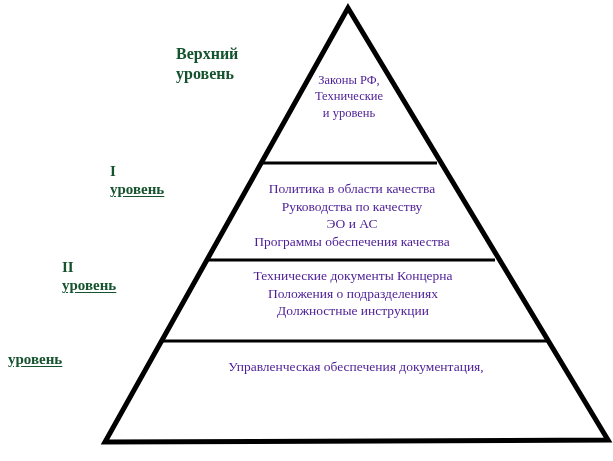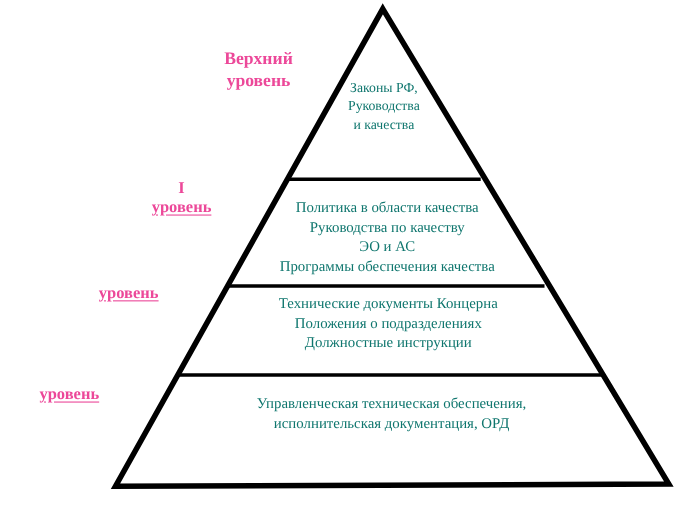--- a/index.html
+++ b/index.html
@@ -21,40 +21,40 @@
     position: absolute;
     left: 0;
     top: 0;
     width: 613px;
     height: 461px;
   }
 
   
   .side-label {
     position: absolute;
-    text-align: center;
+    text-align: left;
     font-weight: bold;
     line-height: 1.22;
-    color: #ec4899;
+    color: #14532d;
     white-space: nowrap;
   }
   .side-label .ln { display: block; }
   .side-label .ul { text-decoration: underline; text-underline-offset: 2px; }
 
   #label-top    { left: 176px; top: 44px;  width: 118px; font-size: 16px; }
   #label-one    { left: 110px; top: 162px; width: 110px; font-size: 15px; }
   #label-two    { left: 62px;  top: 258px; width: 110px; font-size: 15px; }
   #label-three  { left: 8px;   top: 350px; width: 110px; font-size: 15px; }
 
   
   .tier-text {
     position: absolute;
     text-align: center;
     line-height: 1.30;
-    color: #0f766e;
+    color: #4c1d95;
   }
   .tier-text .ln { display: block; white-space: nowrap; }
 
   #tier0-text { left: 283px; top: 72px;  width: 132px; font-size: 12.5px; }
   #tier1-text { left: 223px; top: 180px; width: 258px; font-size: 13.5px; }
   #tier2-text { left: 196px; top: 267px; width: 314px; font-size: 13.5px; }
   #tier3-text { left: 146px; top: 358px; width: 420px; font-size: 13.5px; }
 
   #tier0-text .ln { white-space: normal; }
 </style>
@@ -78,44 +78,44 @@
     <span class="ln">Верхний</span>
     <span class="ln">уровень</span>
   </div>
 
   <div class="side-label" id="label-one">
     <span class="ln">I</span>
     <span class="ln ul">уровень</span>
   </div>
 
   <div class="side-label" id="label-two">
+    <span class="ln">II</span>
     <span class="ln ul">уровень</span>
   </div>
 
   <div class="side-label" id="label-three">
     <span class="ln ul">уровень</span>
   </div>
 
   <div class="tier-text" id="tier0-text">
     <span class="ln">Законы РФ,</span>
-    <span class="ln">Руководства</span>
-    <span class="ln">и качества</span>
+    <span class="ln">Технические</span>
+    <span class="ln">и уровень</span>
   </div>
 
   <div class="tier-text" id="tier2-text">
     <span class="ln">Технические документы Концерна</span>
     <span class="ln">Положения о подразделениях</span>
     <span class="ln">Должностные инструкции</span>
   </div>
 
   <div class="tier-text" id="tier1-text">
     <span class="ln">Политика в области качества</span>
     <span class="ln">Руководства по качеству</span>
     <span class="ln">ЭО и АС</span>
     <span class="ln">Программы обеспечения качества</span>
   </div>
 
   <div class="tier-text" id="tier3-text">
-    <span class="ln">Управленческая техническая  обеспечения,</span>
-    <span class="ln">исполнительская документация, ОРД</span>
+    <span class="ln">Управленческая обеспечения  документация,</span>
   </div>
 
 </div>
 
 </body></html>

